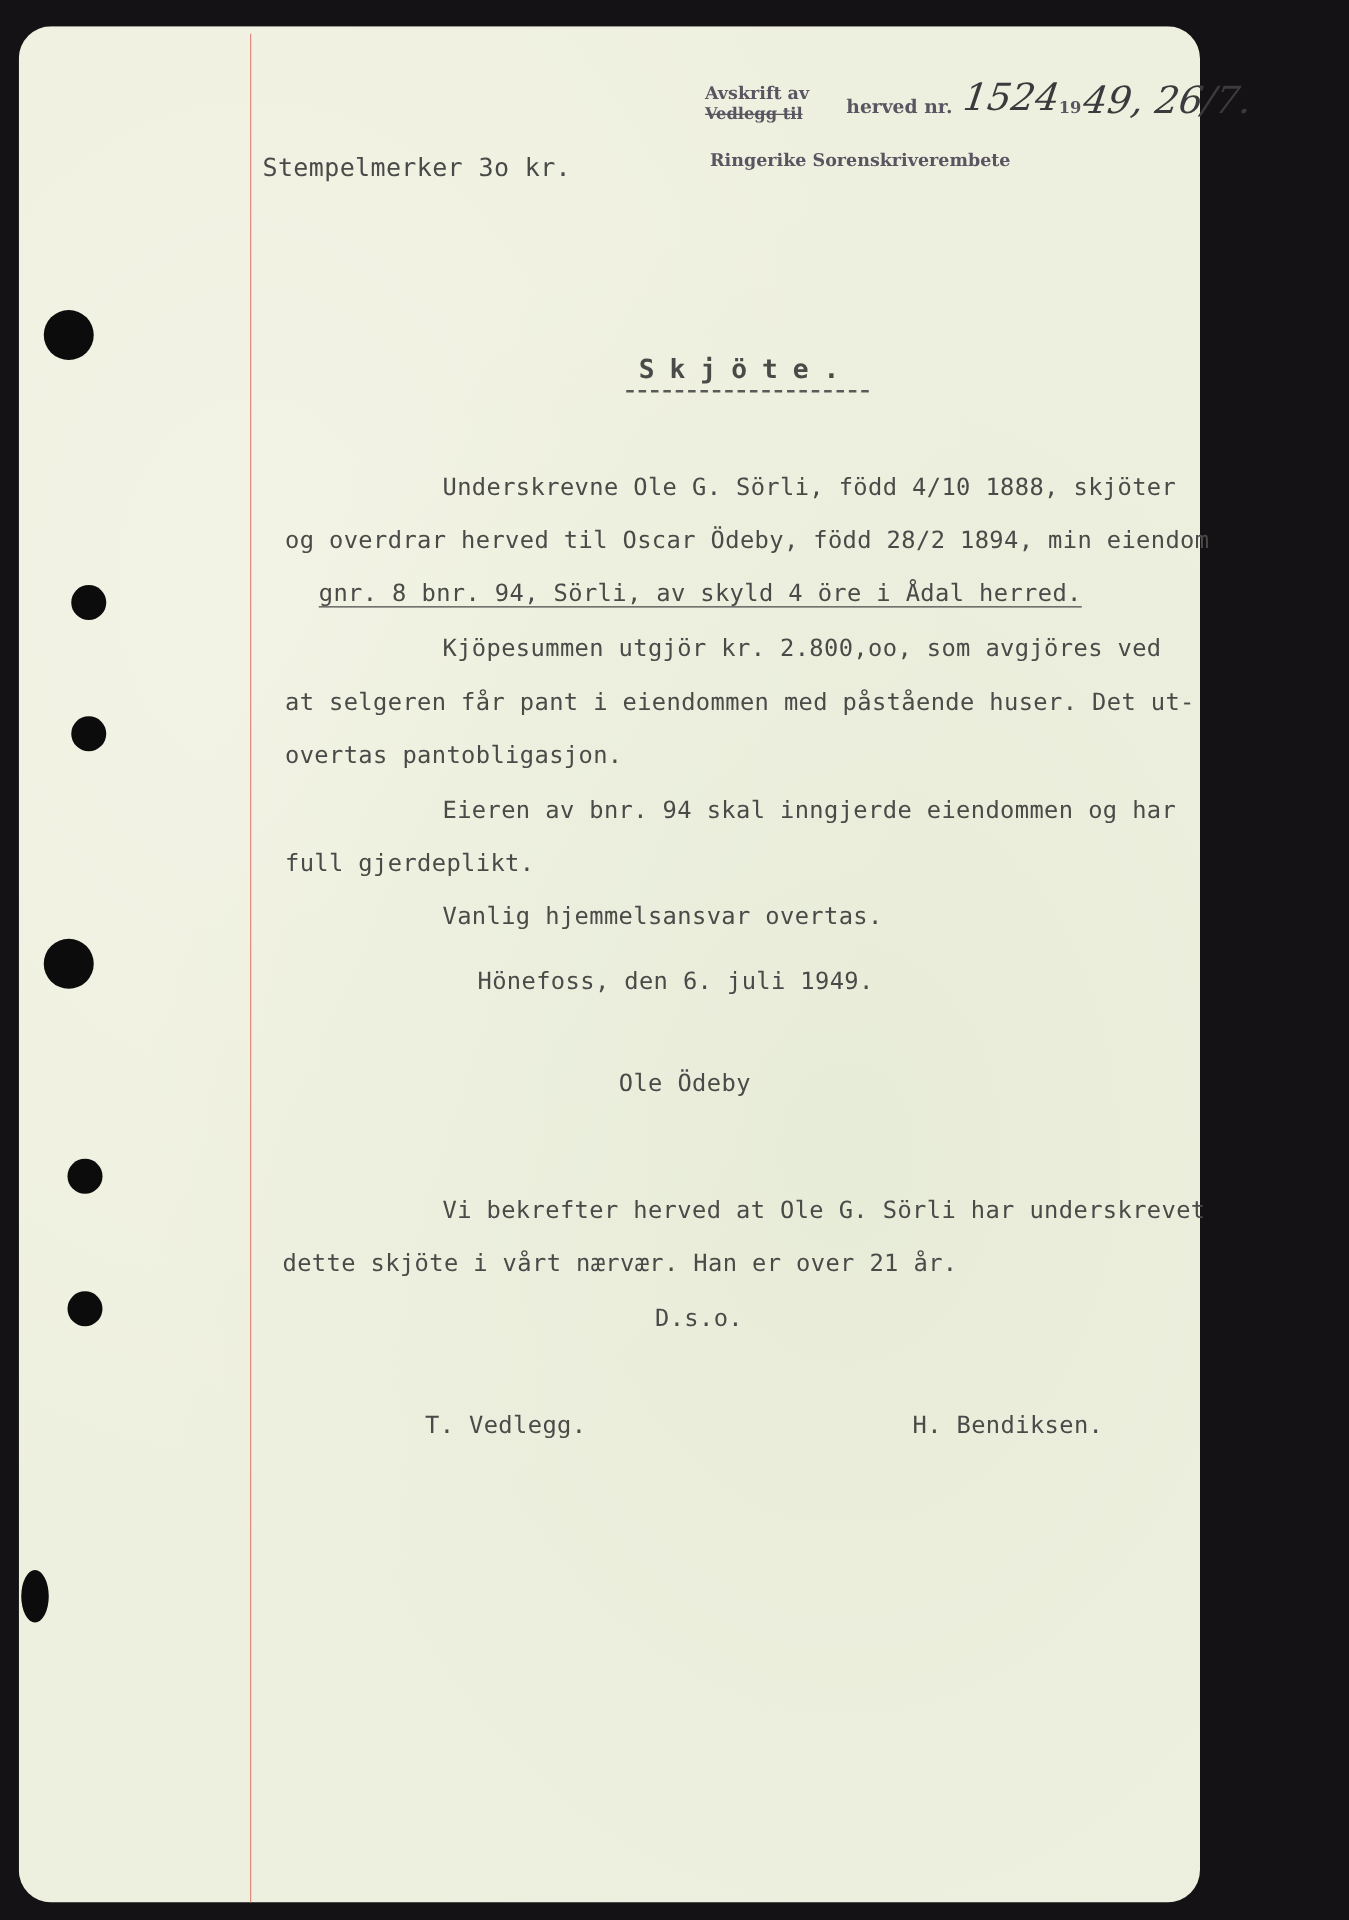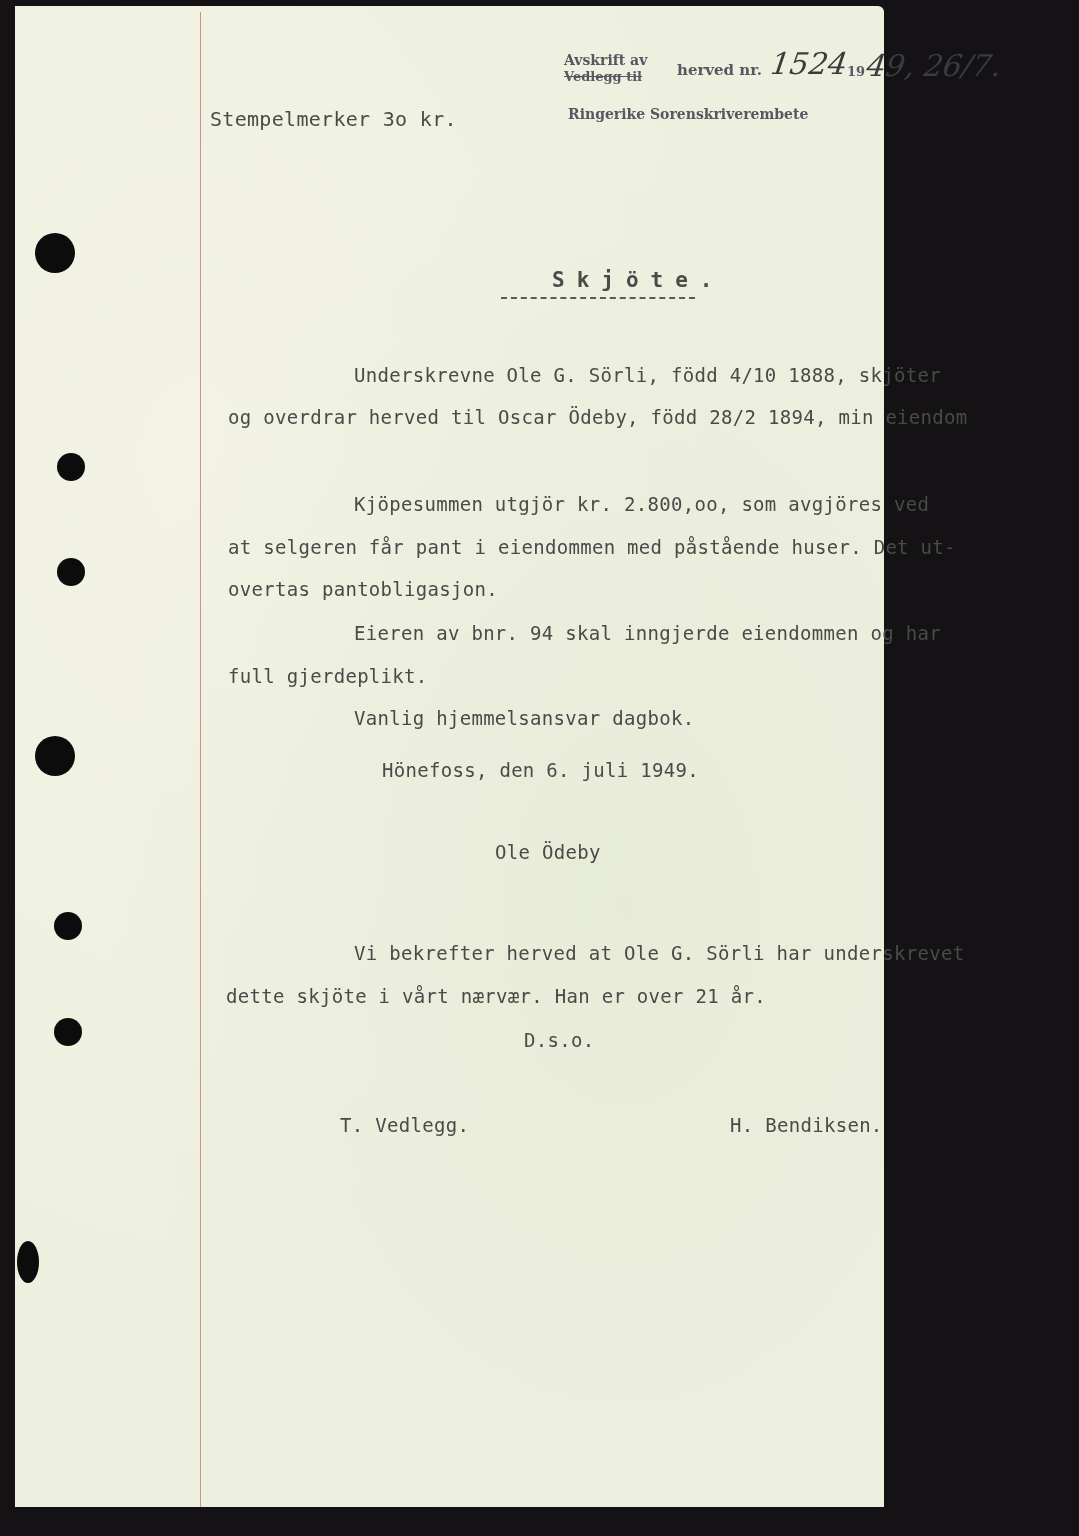--- a/index.html
+++ b/index.html
@@ -5,27 +5,28 @@
     html, body { margin: 0; padding: 0; }
     body {
       width: 1079px; height: 1536px;
       background: #141214;
       position: relative;
       overflow: hidden;
       font-family: "DejaVu Sans Mono", "Liberation Mono", monospace;
     }
     .paper {
       position: absolute;
-      left: 15px; top: 6px;
-      width: 869px; height: 1501px;
+      left: 15px; top: 21px;
+      width: 945px; height: 1501px;
       background: #eef0df;
       background-image:
         radial-gradient(ellipse at 70% 60%, rgba(225,232,210,0.55), rgba(0,0,0,0) 60%),
         radial-gradient(ellipse at 20% 30%, rgba(245,245,232,0.6), rgba(0,0,0,0) 55%);
       border-top-right-radius: 6px;
+      border-radius: 26px;
     }
     .margin-line {
       position: absolute;
       left: 185px; top: 6px;
       width: 1px; height: 1495px;
       background: #e08a80;
     }
     .hole {
       position: absolute;
       background: #0c0c0c;
@@ -55,21 +56,20 @@
       white-space: nowrap;
       transform: skewX(-8deg);
     }
     .title {
       position: absolute;
       color: #4a4a48;
       font-size: 21px;
       font-weight: bold;
       letter-spacing: 12px;
       white-space: nowrap;
-      margin-left: 41px;
     }
     .dash-underline {
       position: absolute;
       height: 0;
       border-top: 2px dashed #5a5a58;
     }
     .underlined { text-decoration: underline; text-underline-offset: 4px; }
   </style>
 </head>
 <body>
@@ -93,29 +93,30 @@
   <div class="hand" style="left:852px; top:42px;">49, 26/7.</div>
   <div class="stamp" style="left:553px; top:88px; font-size:14px;margin-top:12px;">Ringerike Sorenskriverembete</div>
 
   <div class="typed" style="left:195px; top:101px; font-size:20px;">Stempelmerker 3o kr.</div>
 
   <div class="title" style="left:496px; top:262px;">Skjöte.</div>
   <div class="dash-underline" style="left:486px; top:291px; width:194px;"></div>
 
   <div class="typed" style="left:339px; top:358px;">Underskrevne Ole G. Sörli, född 4/10 1888, skjöter</div>
   <div class="typed" style="left:213px; top:400px;">og overdrar herved til Oscar Ödeby, född 28/2 1894, min eiendom</div>
+  <div class="typed underlined" style="left:240px; top:443px;">gnr. 8 bnr. 94, Sörli, av skyld 4 öre i Ådal herred.</div>
 
   <div class="typed" style="left:339px; top:487px;">Kjöpesummen utgjör kr. 2.800,oo, som avgjöres ved</div>
   <div class="typed" style="left:213px; top:530px;">at selgeren får pant i eiendommen med påstående huser. Det ut-</div>
   <div class="typed" style="left:213px; top:572px;">overtas pantobligasjon.</div>
 
   <div class="typed" style="left:339px; top:616px;">Eieren av bnr. 94 skal inngjerde eiendommen og har</div>
   <div class="typed" style="left:213px; top:659px;">full gjerdeplikt.</div>
 
-  <div class="typed" style="left:339px; top:701px;">Vanlig hjemmelsansvar dagbok.</div>
+  <div class="typed" style="left:339px; top:701px;">Vanlig hjemmelsansvar overtas.</div>
 
   <div class="typed" style="left:367px; top:753px;">Hönefoss, den 6. juli 1949.</div>
 
   <div class="typed" style="left:480px; top:835px;">Ole Ödeby</div>
 
   <div class="typed" style="left:339px; top:936px;">Vi bekrefter herved at Ole G. Sörli har underskrevet</div>
   <div class="typed" style="left:211px; top:979px;">dette skjöte i vårt nærvær. Han er over 21 år.</div>
 
   <div class="typed" style="left:509px; top:1023px;">D.s.o.</div>
 

